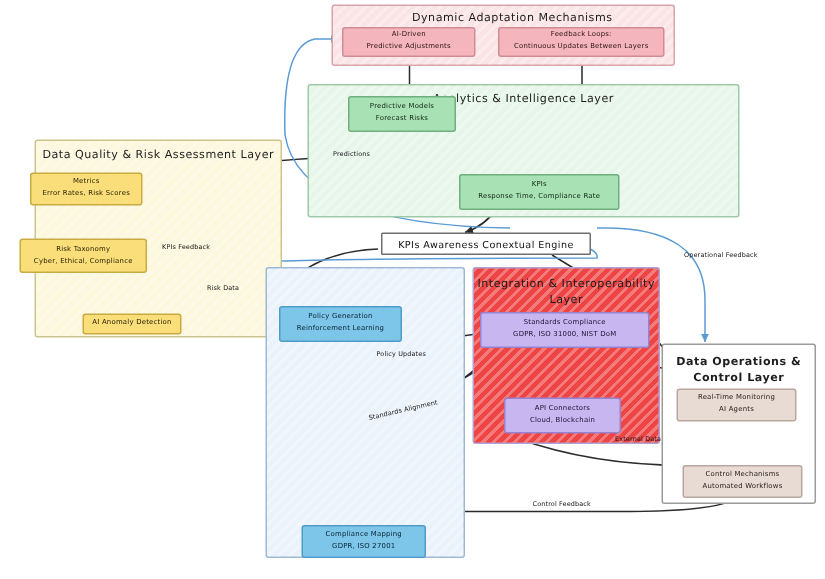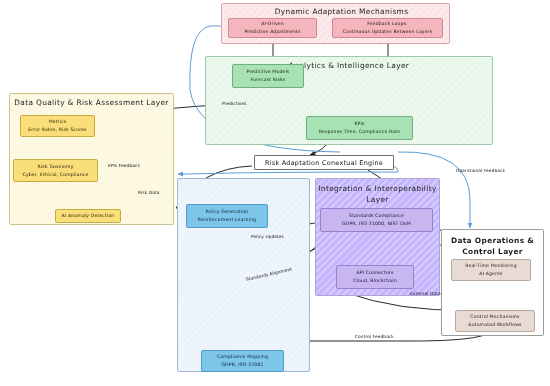--- a/index.html
+++ b/index.html
@@ -25,21 +25,21 @@
 
   
   .c-pink   {background:#fbe4e6;border:1px solid #d9a2a8;}
   .n-pink   {background:#f4b6bc;border:1px solid #cf8c93;color:#2b1214;}
   .c-green  {background:#e6f6e9;border:1px solid #9fc8a7;}
   .n-green  {background:#a8e2b4;border:1px solid #6fae7f;color:#10250f;}
   .c-yellow {background:#fcf7dd;border:1px solid #cbc48d;}
   .n-yellow {background:#fade7a;border:1px solid #c8ab41;color:#2a2205;}
   .c-blue   {background:#eaf2fb;border:1px solid #9db8d6;}
   .n-blue   {background:#7ec5ea;border:1px solid #4e9dc8;color:#06222f;}
-  .c-purple {background:#c4b5fd;border:1px solid #b0a4d6;}
+  .c-purple {background:#ef4444;border:1px solid #b0a4d6;}
   .n-purple {background:#c7b6ef;border:1px solid #9682cf;color:#1b1033;}
   .c-brown  {background:#ffffff;border:1px solid #9b9b9b;font-weight:bold;}
   .n-brown  {background:#e7dbd4;border:1px solid #b9a79e;color:#241a16;}
 
   
   .hatch{position:absolute;inset:0;border-radius:2px;pointer-events:none;
          opacity:.45;
          background-image:repeating-linear-gradient(135deg,
            rgba(255,255,255,.65) 0 2px, rgba(0,0,0,0) 2px 5px);}
 
@@ -138,38 +138,38 @@
   </div>
   <div class="node n-green" style="left:232px;top:64px;width:72px;height:24px;">
     <span>Predictive Models</span>
     <span class="l2">Forecast Risks</span>
   </div>
   <div class="node n-green" style="left:306px;top:116px;width:107px;height:24px;">
     <span>KPIs</span>
     <span class="l2">Response Time, Compliance Rate</span>
   </div>
 
-  <div class="cluster c-yellow" style="left:9px;top:93px;width:165px;height:132px;">
+  <div class="cluster c-yellow" style="left:23px;top:93px;width:165px;height:132px;">
     <div class="hatch"></div>
     <div class="cluster-title" style="top:4px;">Data Quality &amp; Risk Assessment Layer</div>
   </div>
   <div class="node n-yellow" style="left:20px;top:115px;width:75px;height:22px;">
     <span>Metrics</span>
     <span class="l2">Error Rates, Risk Scores</span>
   </div>
   <div class="node n-yellow" style="left:13px;top:159px;width:85px;height:23px;">
     <span>Risk Taxonomy</span>
     <span class="l2">Cyber, Ethical, Compliance</span>
   </div>
   <div class="node n-yellow" style="left:55px;top:209px;width:66px;height:14px;">
     <span>AI Anomaly Detection</span>
   </div>
 
   <div id="engine" style="left:254px;top:155px;width:140px;height:15px;">
-    <span>Risk Adaptation Conextual Engine</span>
+    <span>KPIs Awareness Conextual Engine</span>
   </div>
 
   <div class="cluster c-blue" style="left:177px;top:178px;width:133px;height:194px;">
     <div class="hatch"></div>
   </div>
   <div class="node n-blue" style="left:186px;top:204px;width:82px;height:24px;">
     <span>Policy Generation</span>
     <span class="l2">Reinforcement Learning</span>
   </div>
   <div class="node n-blue" style="left:201px;top:350px;width:83px;height:22px;">

